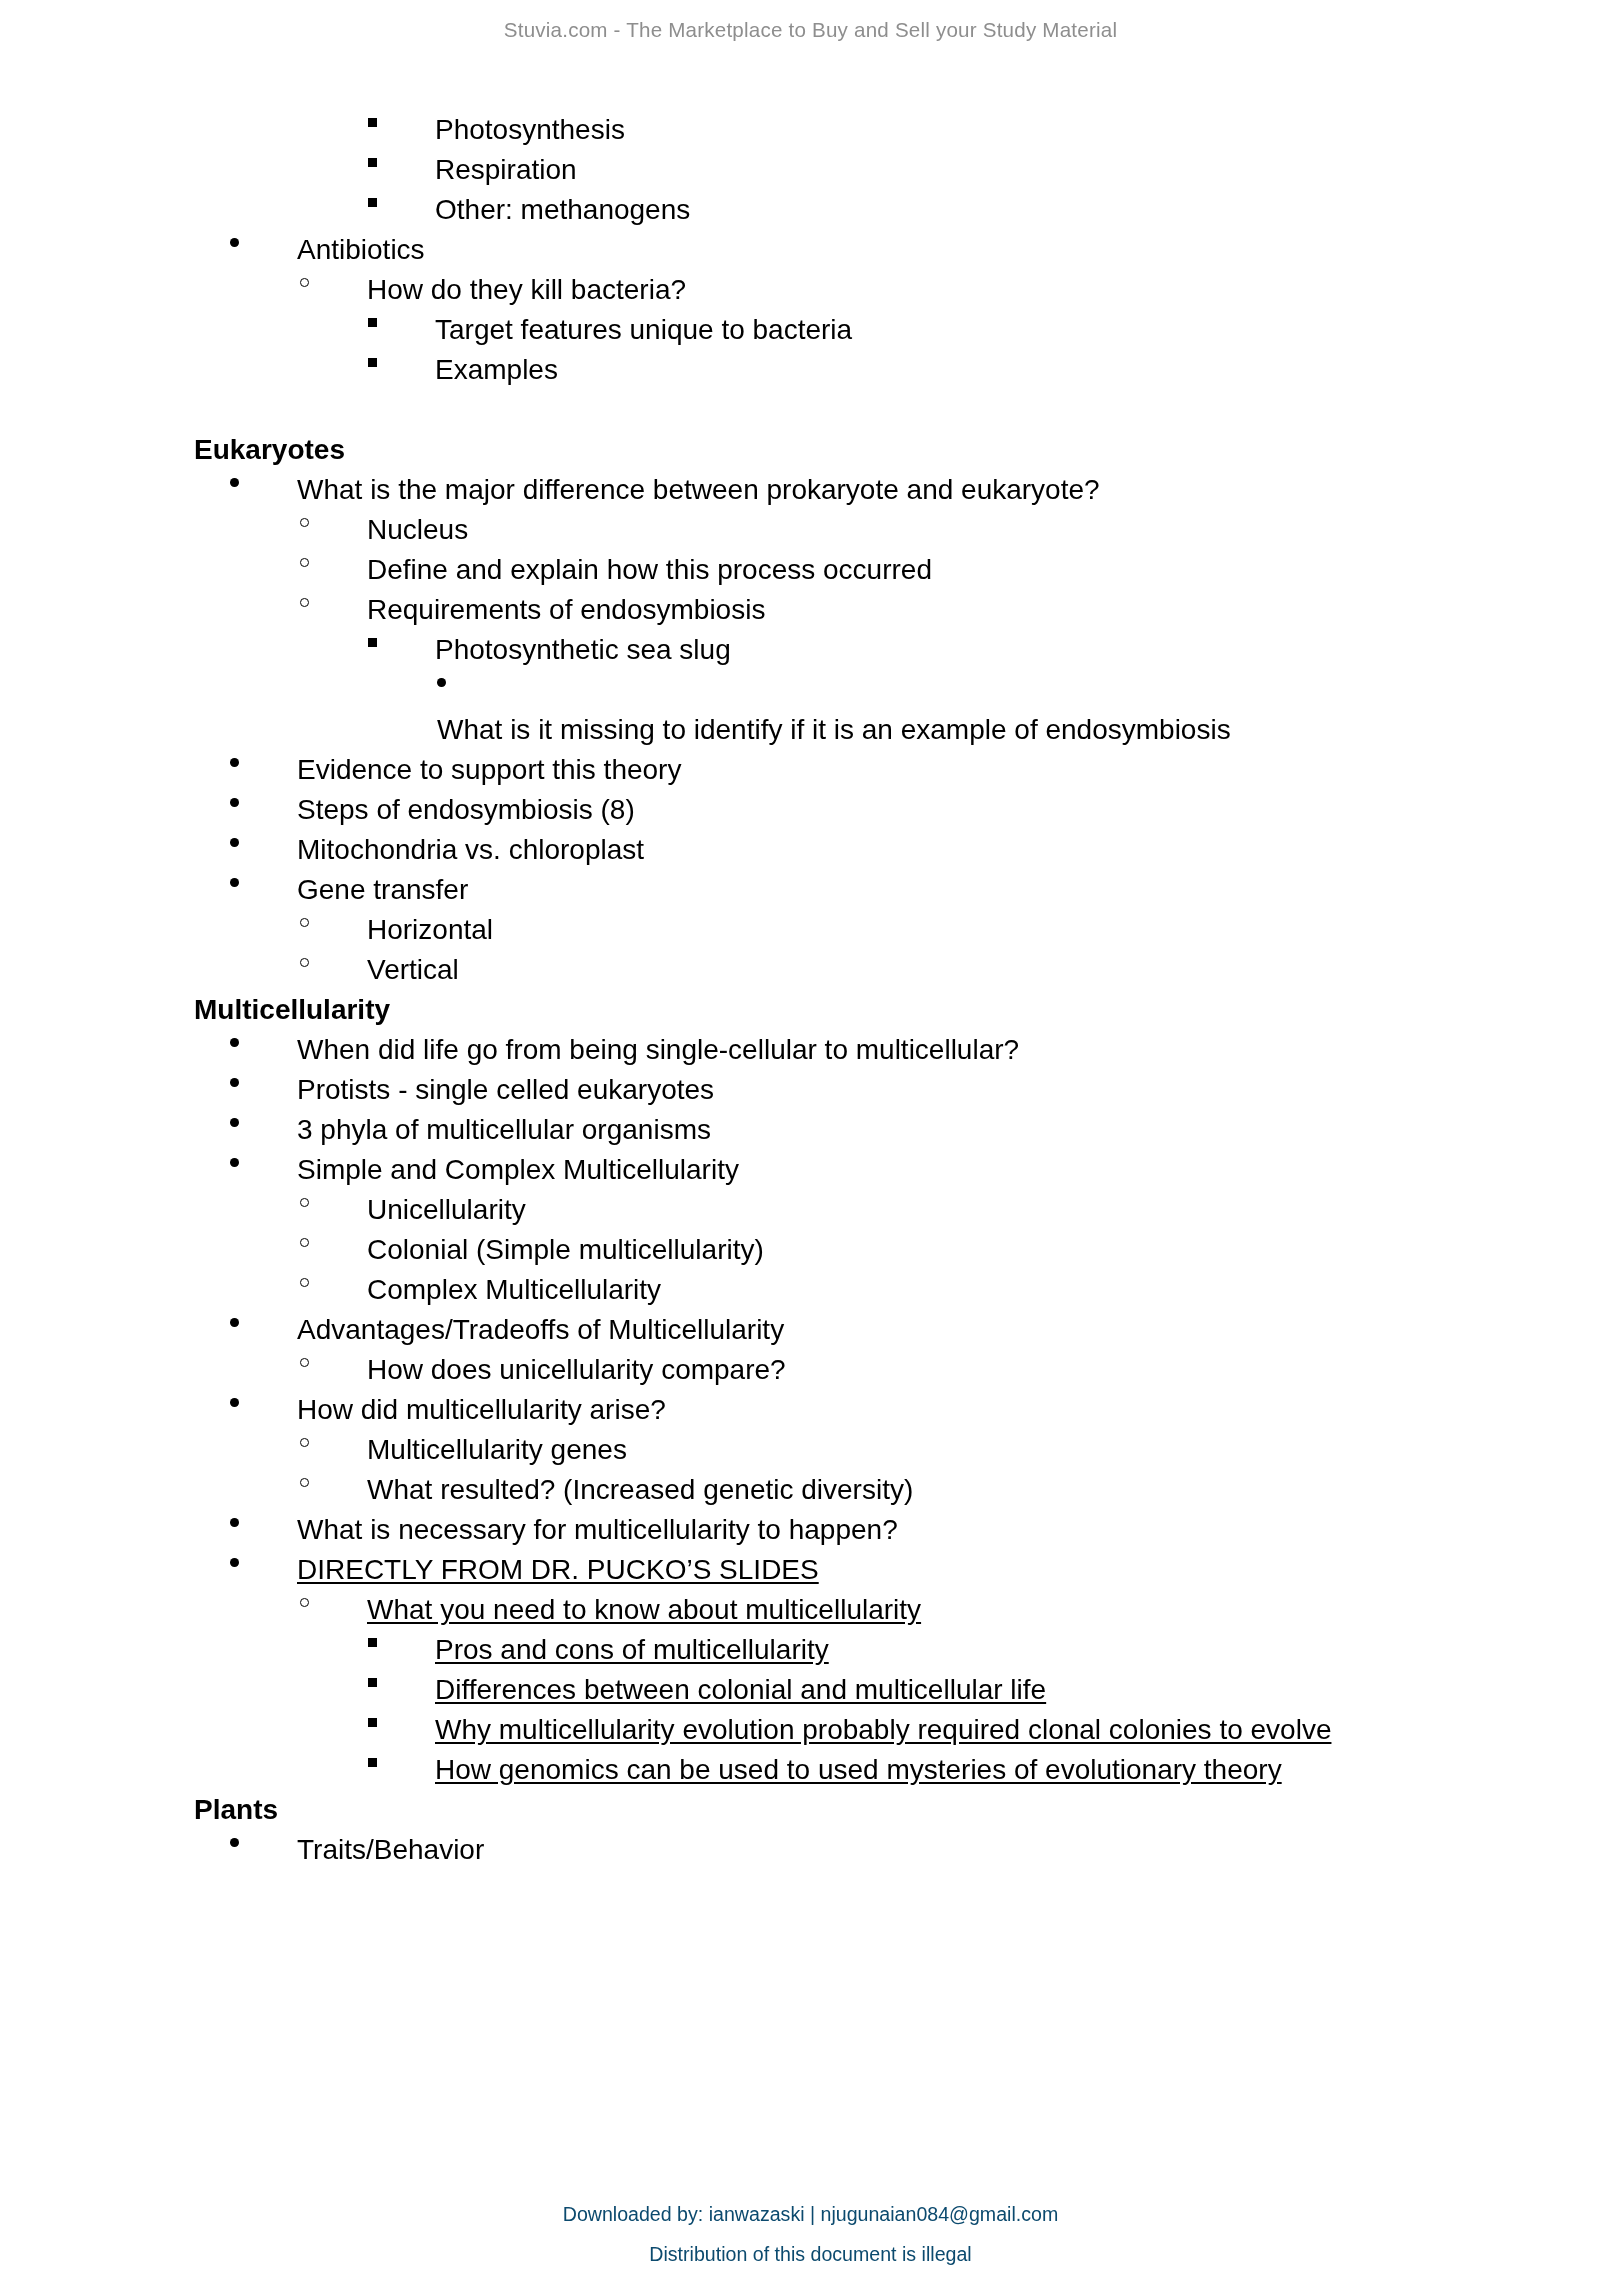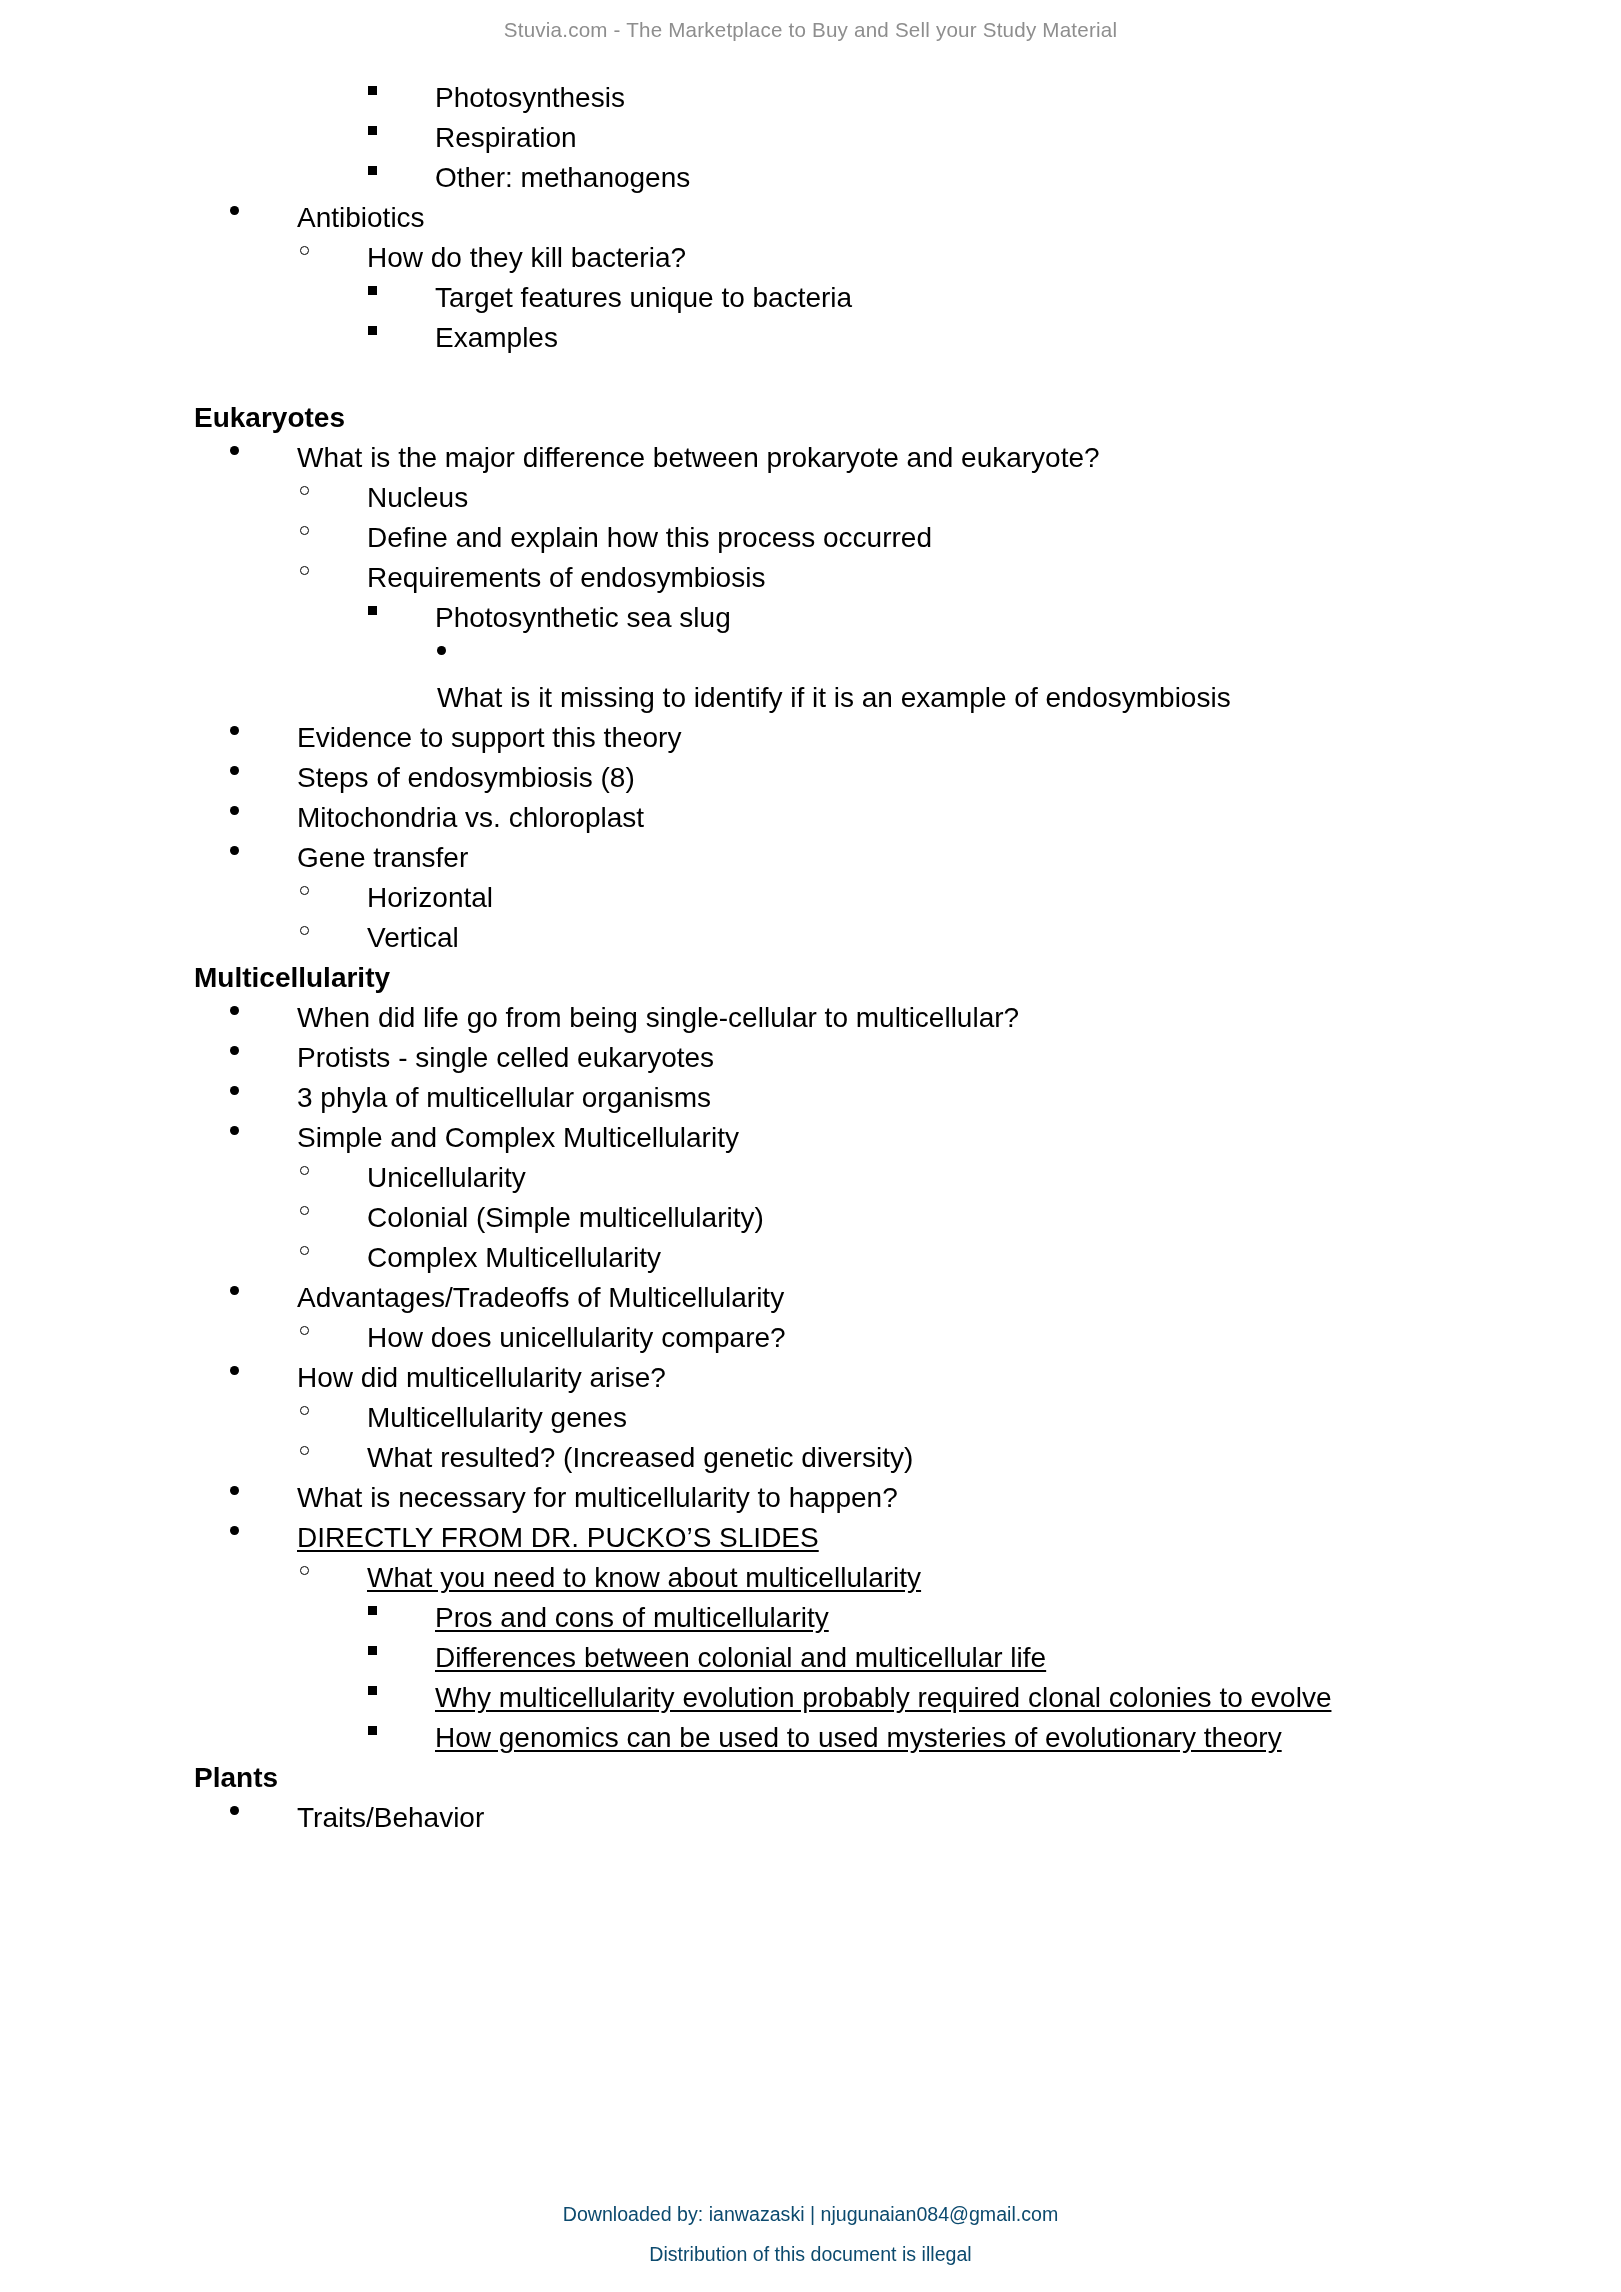--- a/index.html
+++ b/index.html
@@ -43,21 +43,21 @@
   }
   .wm-footer .f-line1 { font-size: 19.6px; margin-bottom: 16.7px; }
   .wm-footer .f-line2 { font-size: 19.6px; }
 
   
   .content {
     position: absolute;
     left: 0;
     top: 0;
     width: 1621px;
-    padding: 78px 118px 0 194px;
+    padding: 110px 118px 0 194px;
     box-sizing: border-box;
   }
 
   .outline { display: block; }
 
   .row {
     display: flex;
     align-items: flex-start;
     font-size: 28px;
     line-height: 40px;

